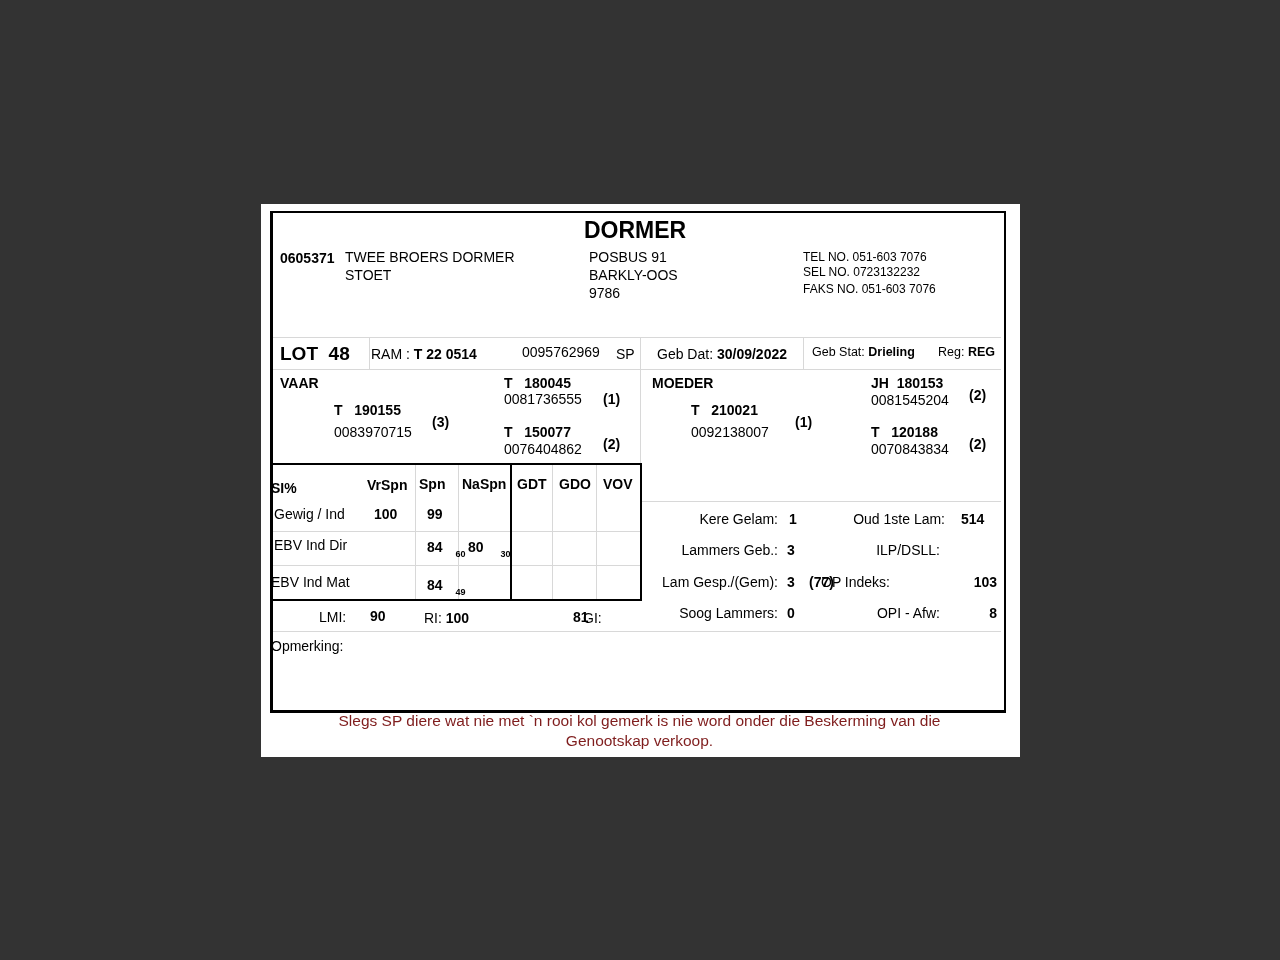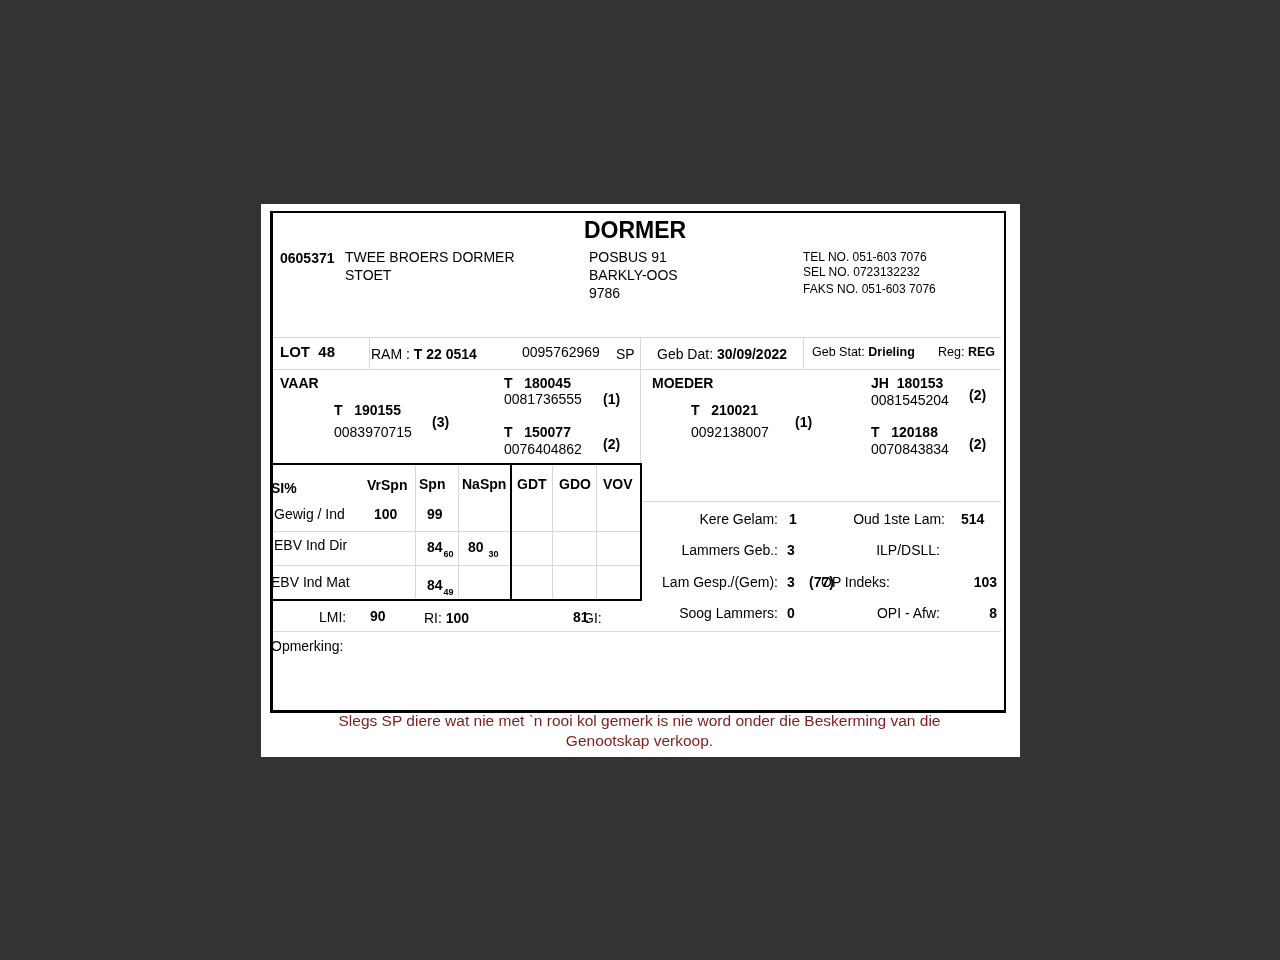--- a/index.html
+++ b/index.html
@@ -26,21 +26,21 @@
       border-bottom-width: 3px;
     }
     .abs { position: absolute; white-space: nowrap; }
     .b { font-weight: bold; }
     .hl { position: absolute; height: 1px; background: #d8d8d8; }
     .vl { position: absolute; width: 1px; background: #d8d8d8; }
     .hk { position: absolute; height: 2px; background: #000; }
     .vk { position: absolute; width: 2px; background: #000; }
     .t14 { font-size: 14px; }
     .t12 { font-size: 12px; }
-    .sub { font-size: 9px; font-weight: bold; position: relative; top: 5px; margin-left: 1px; }
+    .sub { font-size: 9px; font-weight: bold; position: relative; top: 5px; margin-left: 13px; }
     .red { color: #7f1d1d; }
   </style>
 </head>
 <body>
 
 <div class="page">
 
   <div class="hl" style="left:12px; top:133px; width:728px;"></div>
   <div class="hl" style="left:12px; top:165px; width:728px;"></div>
   <div class="vl" style="left:108px; top:134px; height:31px;"></div>
@@ -66,21 +66,21 @@
   <div class="abs b t14" style="left:19px; top:46px;">0605371</div>
   <div class="abs t14" style="left:84px; top:45px;">TWEE BROERS DORMER</div>
   <div class="abs t14" style="left:84px; top:63px;">STOET</div>
   <div class="abs t14" style="left:328px; top:45px;">POSBUS 91</div>
   <div class="abs t14" style="left:328px; top:63px;">BARKLY-OOS</div>
   <div class="abs t14" style="left:328px; top:81px;">9786</div>
   <div class="abs t12" style="left:542px; top:46px;">TEL NO. 051-603 7076</div>
   <div class="abs t12" style="left:542px; top:61px;">SEL NO. 0723132232</div>
   <div class="abs t12" style="left:542px; top:78px;">FAKS NO. 051-603 7076</div>
 
-  <div class="abs b" style="left:19px; top:139px; font-size:15px;">
+  <div class="abs b" style="left:19px; top:139px; font-size:19px;">
     <span>LOT</span>&nbsp;
     <span>48</span>
   </div>
   <div class="abs t14" style="left:110px; top:142px;">
     <span>RAM :</span>
     <span class="b">T 22 0514</span>
   </div>
   <div class="abs t14" style="left:261px; top:140px;">0095762969</div>
   <div class="abs t14" style="left:355px; top:142px;">SP</div>
   <div class="abs t14" style="left:396px; top:142px;">

